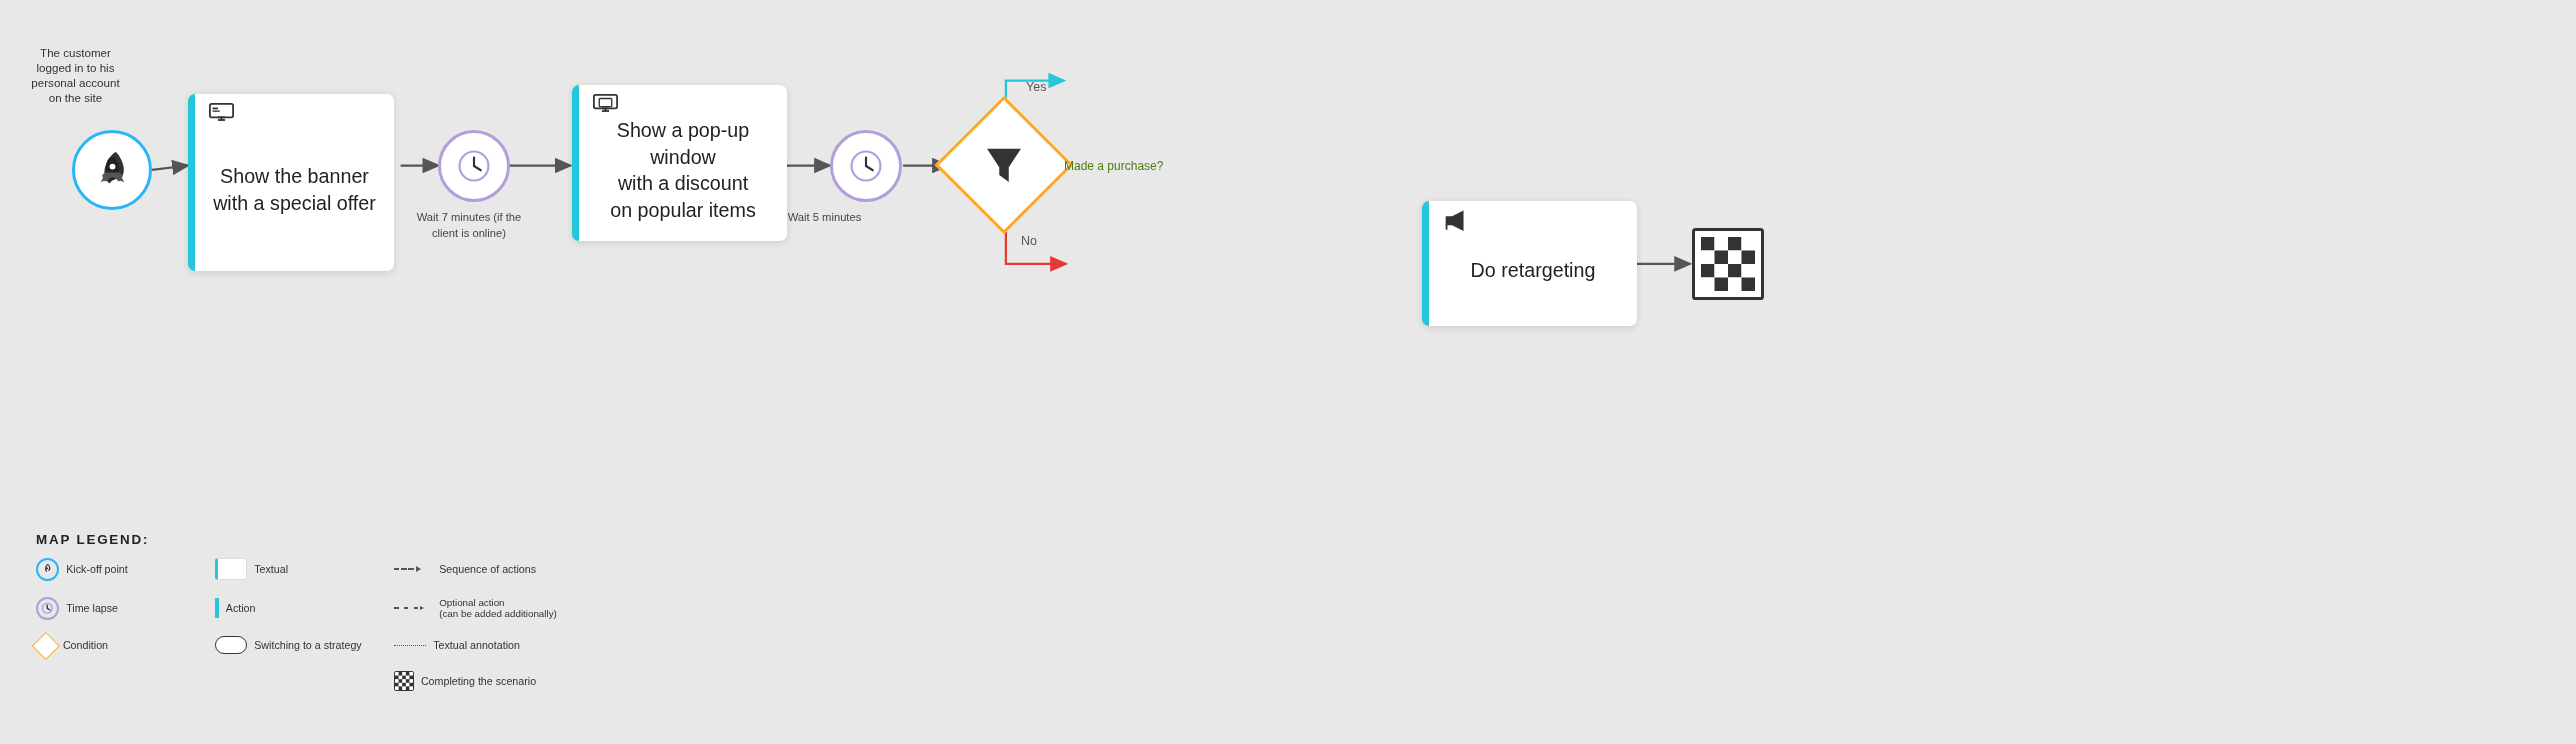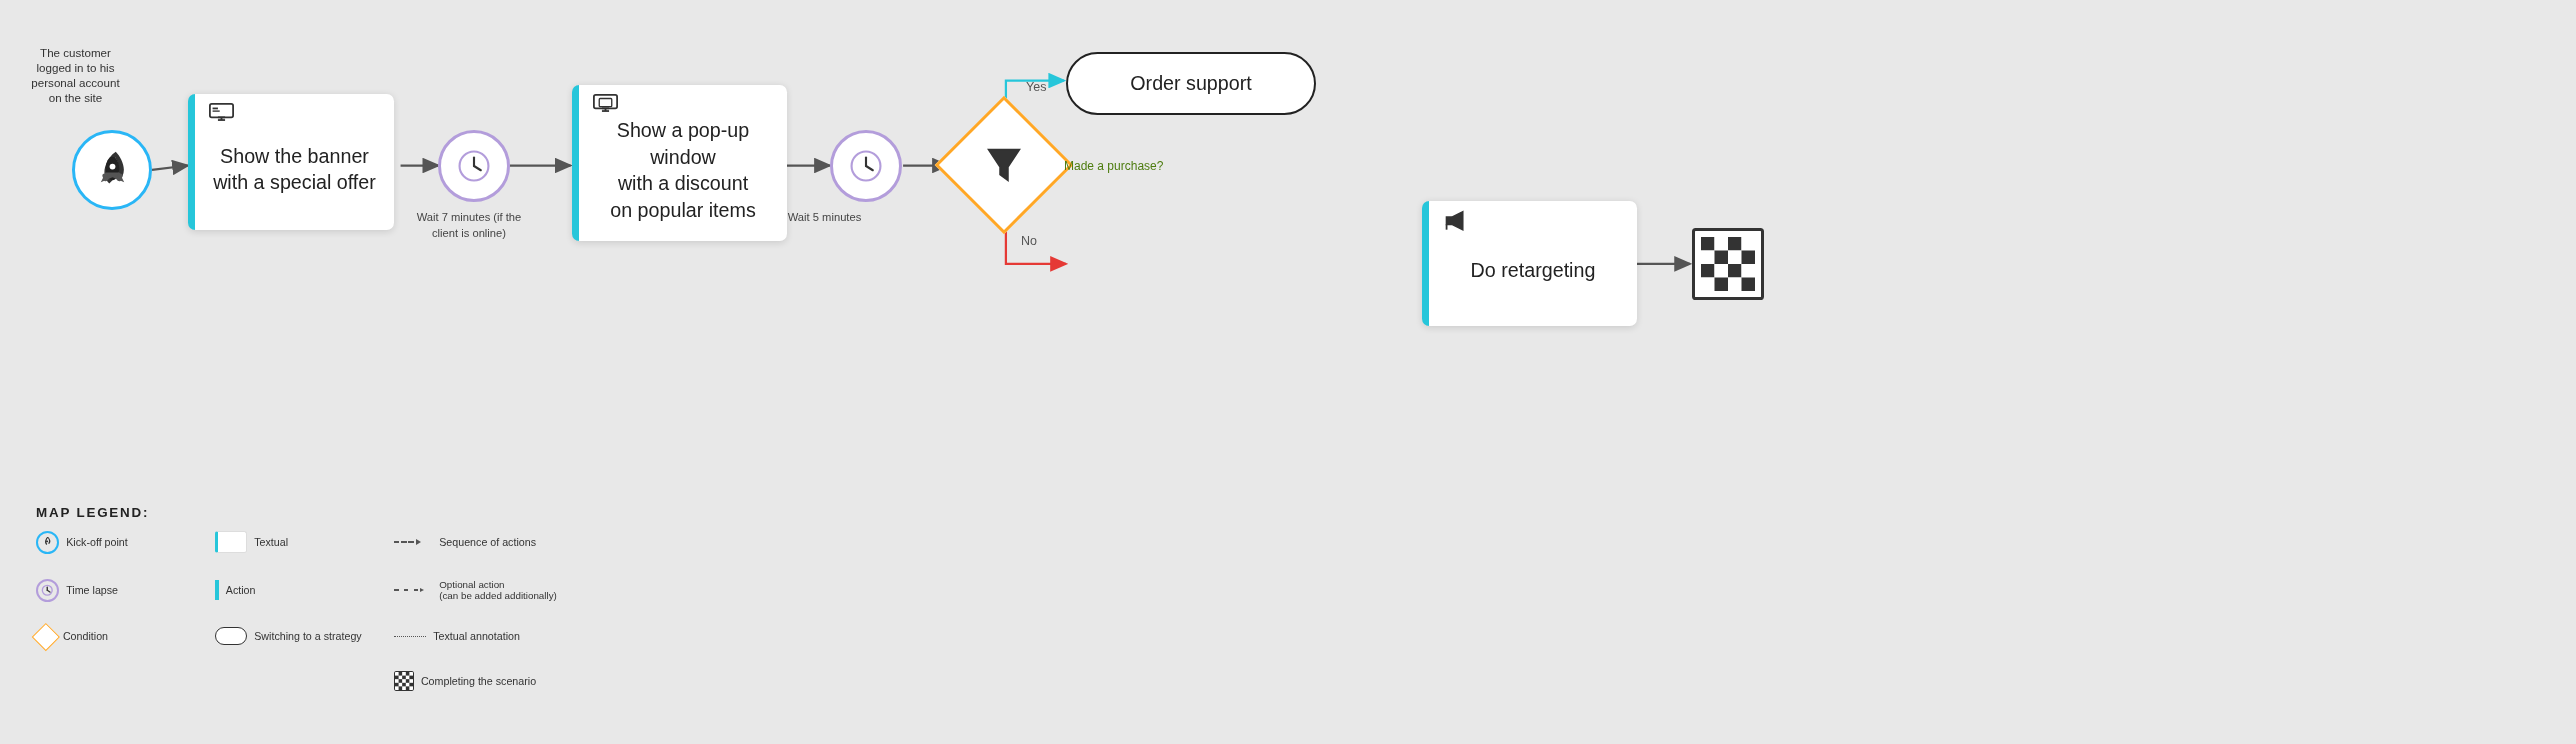--- a/index.html
+++ b/index.html
@@ -78,21 +78,21 @@
       text-align: center;
       line-height: 1.35;
       padding: 0 10px;
     }
 
     
     .banner-card {
       left: 188px;
       top: 94px;
       width: 206px;
-      height: 136px;
+      height: 177px;
     }
 
     
     .popup-card {
       left: 572px;
       top: 85px;
       width: 215px;
       height: 156px;
     }
 
@@ -189,21 +189,21 @@
     .legend-title {
       font-size: 13.4px;
       font-weight: 700;
       letter-spacing: 1.8px;
       margin-bottom: 9px;
       color: #222;
     }
     .legend-grid {
       display: grid;
       grid-template-columns: 161px 161px 197px;
-      gap: 25px 18px;
+      gap: 16px 18px;
       align-items: center;
     }
     .legend-item {
       display: flex;
       align-items: center;
       gap: 7.2px;
       font-size: 10.7px;
       color: #333;
     }
     .legend-icon-circle {
@@ -360,23 +360,20 @@
       </svg>
     </div>
   </div>
 
   <div class="made-purchase-label" style="left:1064px; top:159px;">Made a purchase?</div>
 
   <div class="yes-label" style="left:1026px; top:80px;">Yes</div>
 
   <div class="no-label" style="left:1021px; top:234px;">No</div>
 
-  <div class="order-support-node" style="left:1066px; top:52px;">
-    <span>Order support</span>
-  </div>
 
   <div class="campaign-card retargeting-card">
     <div class="card-icon-bar">
       <svg width="25" height="21.5" viewBox="0 0 28 24">
         <polygon points="4,8 4,16 10,16 22,22 22,2 10,8" stroke="#333" stroke-width="2" fill="#333"></polygon>
         <line x1="4" y1="16" x2="4" y2="22" stroke="#333" stroke-width="2"></line>
       </svg>
     </div>
     <div class="card-text" style="margin-top:14.3px;">Do retargeting</div>
   </div>

